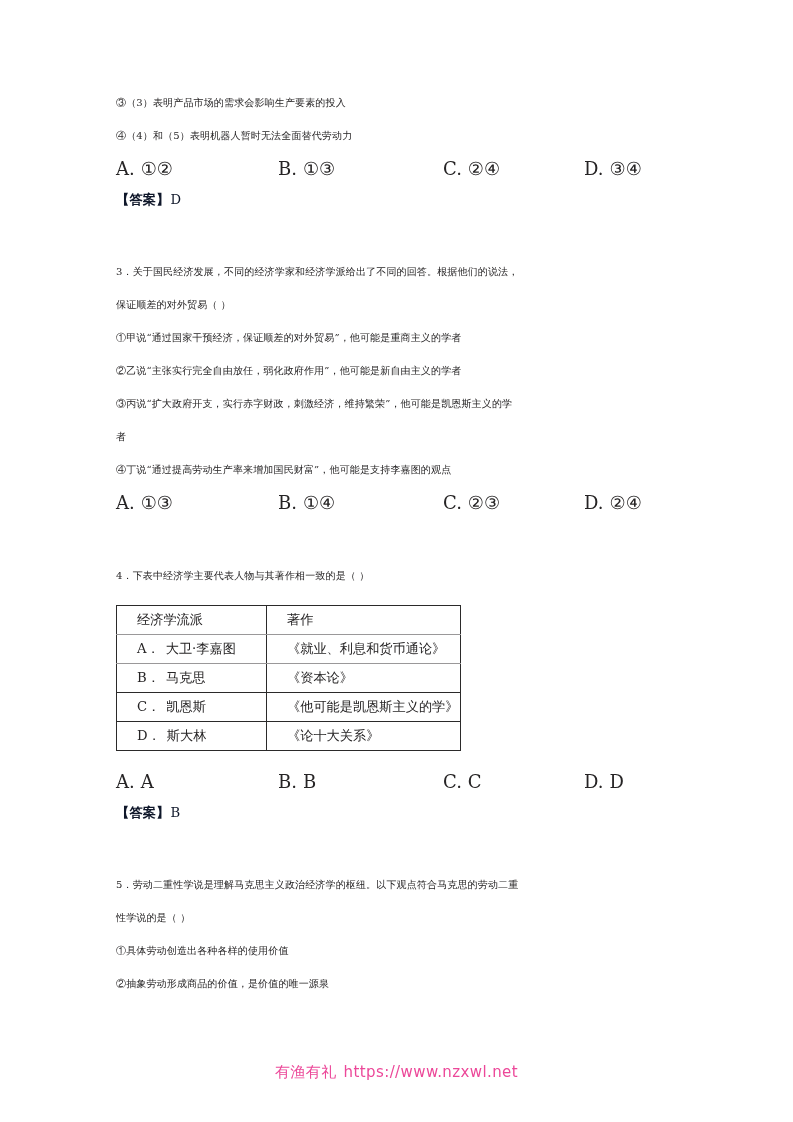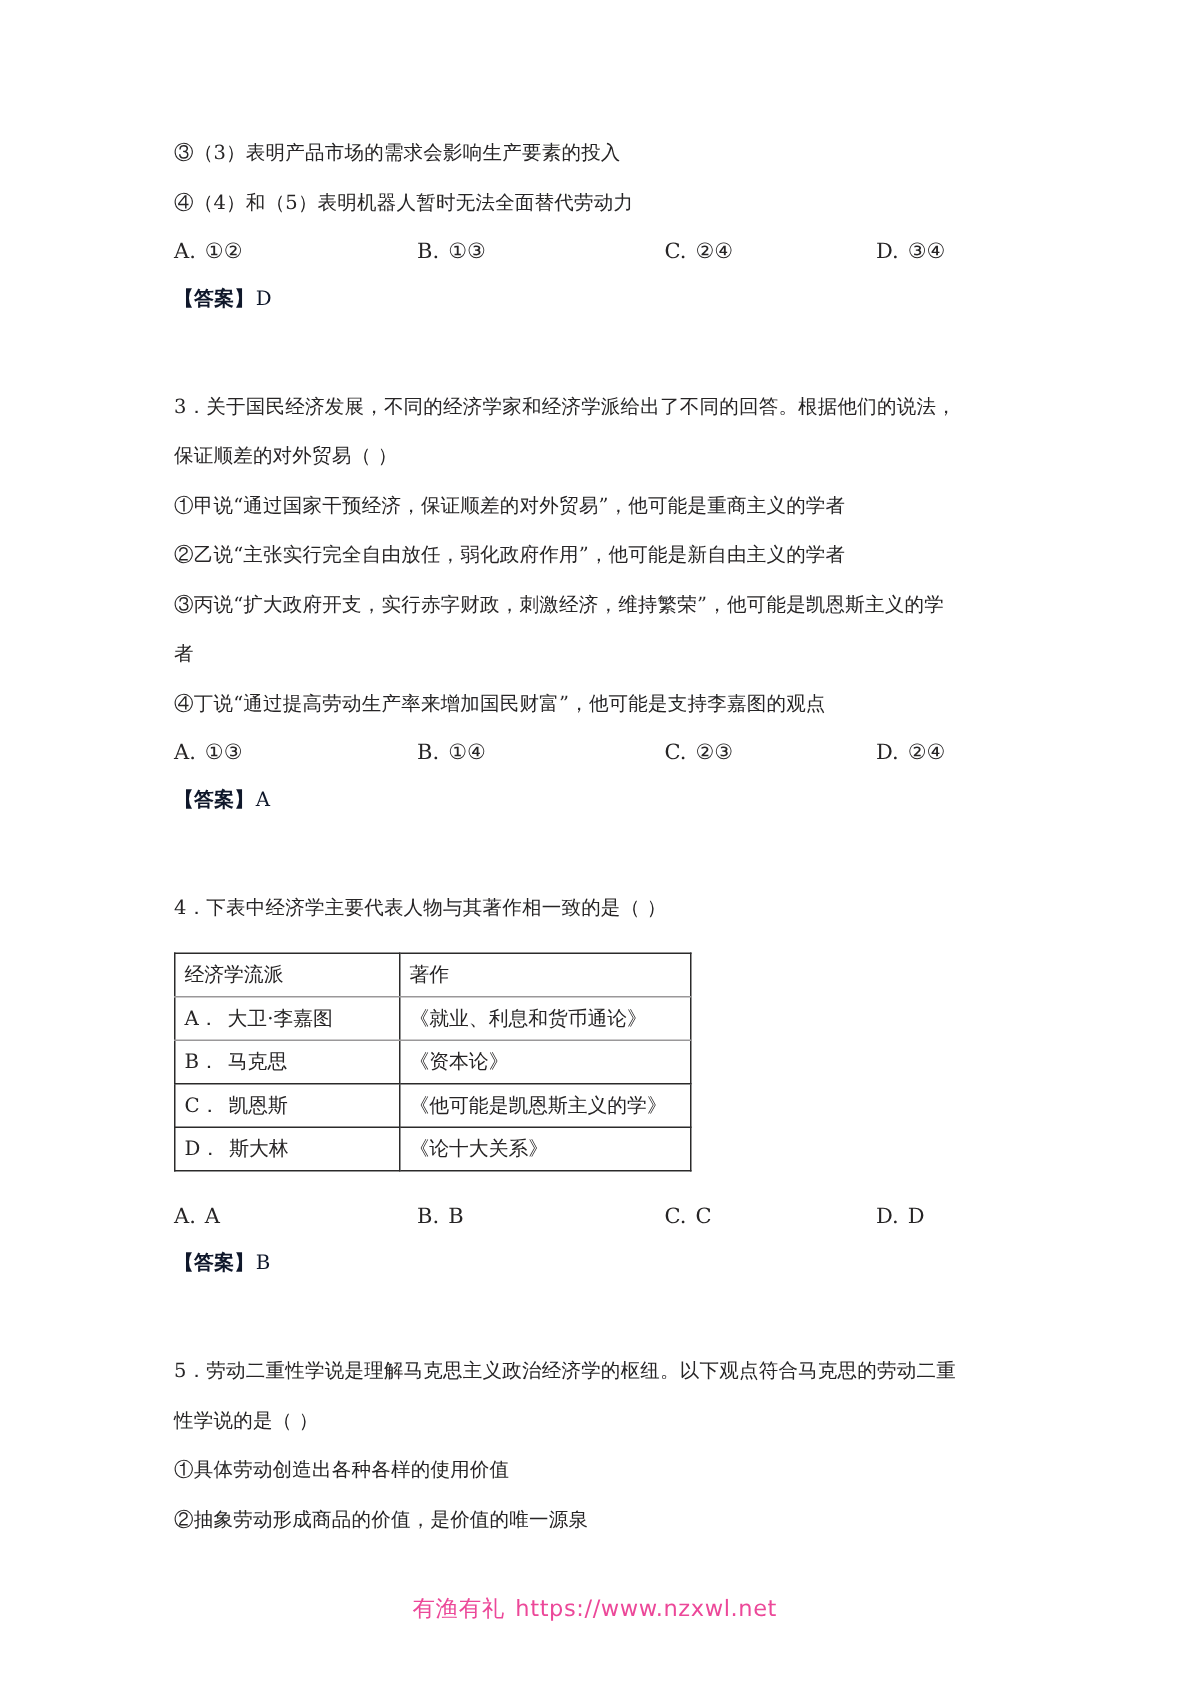--- a/index.html
+++ b/index.html
@@ -26,37 +26,37 @@
 
   .content {
     position: absolute;
     left: 116px;
     top: 86px;
     width: 562px;
   }
 
   
   .line {
-    font-size: 13px;
+    font-size: 10px;
     line-height: 33px;
     color: #262425;
     white-space: nowrap;
     letter-spacing: 0.15px;
   }
 
   
   .gap-sm { height: 14px; }
   .gap-lg { height: 40px; }
 
   
   .opts {
     position: relative;
     height: 33px;
     line-height: 33px;
-    font-size: 14px;
+    font-size: 18px;
     color: #262425;
   }
   .opts .op {
     position: absolute;
     top: 0;
     white-space: nowrap;
   }
   .opts .op.a { left: 0px; }
   .opts .op.b { left: 162px; }
   .opts .op.c { left: 327px; }
@@ -91,21 +91,21 @@
   table.econ {
     border-collapse: collapse;
     table-layout: fixed;
     width: 344px;
     font-size: 13.2px;
     color: #262425;
   }
   table.econ td {
     border: 1px solid #2b2a2a;
     height: 28px;
-    padding: 0 0 0 6px;
+    padding: 0 0 0 20px;
     vertical-align: middle;
     white-space: nowrap;
     font-family: "DejaVu Serif", "Liberation Serif", serif;
   }
   table.econ col.c1 { width: 150px; }
   table.econ col.c2 { width: 194px; }
   table.econ tr.head td {
     border-bottom-color: #9a9899;
   }
   table.econ tr.r1 td {
@@ -161,21 +161,20 @@
       <div class="line">者</div>
       <div class="line">④丁说“通过提高劳动生产率来增加国民财富”，他可能是支持李嘉图的观点</div>
 
       <div class="opts">
         <span class="op a"><span class="lt">A.</span><span class="cn">①③</span></span>
         <span class="op b"><span class="lt">B.</span><span class="cn">①④</span></span>
         <span class="op c"><span class="lt">C.</span><span class="cn">②③</span></span>
         <span class="op d"><span class="lt">D.</span><span class="cn">②④</span></span>
       </div>
 
-      <div class="answer"><span class="abrk">【答案】</span><span class="aval">A</span></div>
     </div>
 
     <div class="gap-lg"></div>
 
     <div>
       <div class="line">4．下表中经济学主要代表人物与其著作相一致的是（        ）</div>
 
       <div class="tbl-wrap">
         <table class="econ">
           <colgroup>

